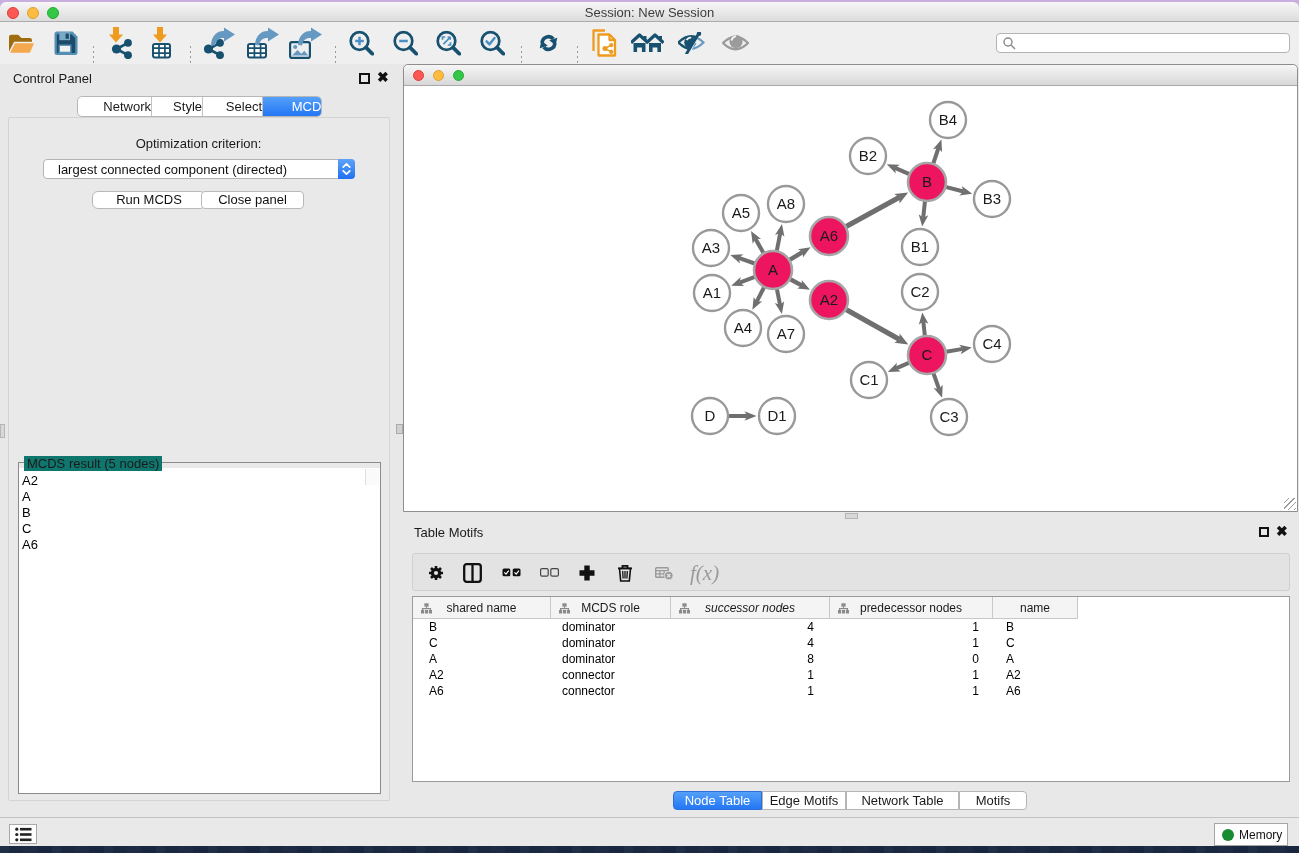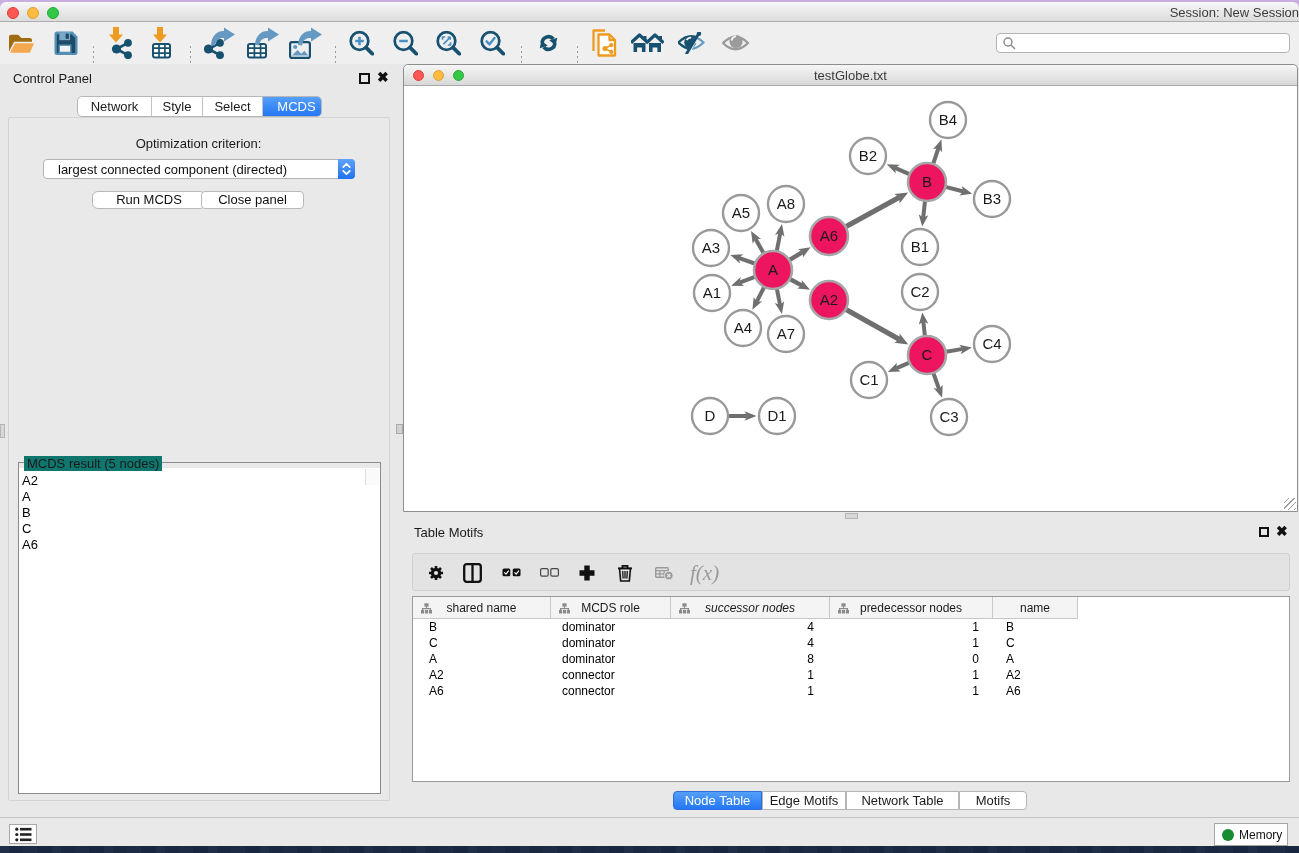--- a/index.html
+++ b/index.html
@@ -4,42 +4,42 @@
 <style>
 * { margin:0; padding:0; box-sizing:border-box; }
 html,body { width:1299px; height:853px; overflow:hidden; }
 body { font-family:"Liberation Sans", sans-serif; background:#c9aee0; position:relative; transform:translateZ(0); }
 .abs { position:absolute; }
 
 
 #titlebar { left:0; top:2px; width:1299px; height:20px;
   background:linear-gradient(#f7f7f7,#dcdcdc); border-bottom:1px solid #acacac;
   border-radius:6px 6px 0 0; }
-#titlebar .title { width:100%; text-align:right; font-size:13px; color:#3c3c3c; padding-top:3px; }
+#titlebar .title { width:100%; text-align:center; font-size:13px; color:#3c3c3c; padding-top:3px; }
 .tl { position:absolute; width:12px; height:12px; border-radius:50%; top:5px; }
 #tl-r { left:7px; background:#fc5753; border:1px solid #df3e37; }
 #tl-y { left:27px; background:#fdbc40; border:1px solid #de9f34; }
 #tl-g { left:47px; background:#33c748; border:1px solid #27aa35; }
 
 
 #toolbar { left:0; top:22px; width:1299px; height:42px; background:#efefef; }
 #toolbar svg { position:absolute; top:50%; transform:translateY(-50%); }
 .sep { position:absolute; top:24px; width:1px; height:36px;
   background-image:repeating-linear-gradient(#9a9a9a 0 2px, transparent 2px 5px); }
 
 
 #mainbg { left:0; top:64px; width:1299px; height:781px; background:#e8e8e8; }
 
 
 #cp-title { left:13px; top:71px; font-size:13px; color:#1a1a1a; }
 #cp-max { left:359px; top:73px; width:11px; height:11px; border:2px solid #111; }
 #cp-close { left:377px; top:69px; font-size:14px; font-weight:bold; color:#111; }
 #seg { left:77px; top:96px; width:245px; height:21px; display:flex;
   border:1px solid #b7b7b7; border-radius:5px; background:#fff; overflow:hidden; font-size:13px; }
-#seg div { flex:0 0 auto; text-align:center; line-height:19px; color:#1a1a1a; border-right:1px solid #c2c2c2; }
+#seg div { flex:0 0 auto; text-align:right; line-height:19px; color:#1a1a1a; border-right:1px solid #c2c2c2; }
 #seg div.sel { background:linear-gradient(#55a0f9,#2376f5); color:#fff; border-right:none; }
 #cp-box { left:8px; top:117px; width:382px; height:684px; background:#e9e9e9;
   border:1px solid #d4d4d4; border-radius:2px; }
 #opt-label { left:0; top:136px; width:397px; text-align:center; font-size:13px; color:#1a1a1a; }
 #dropdown { left:43px; top:159px; width:312px; height:20px; background:#fff;
   border:1px solid #b4b4b4; border-radius:4px; font-size:13px; color:#111; }
 #dropdown .txt { position:absolute; left:14px; top:2px; }
 #dd-btn { position:absolute; right:-1px; top:-1px; width:17px; height:20px;
   background:linear-gradient(#5ea3fa,#2071f2); border-radius:0 4px 4px 0; }
 #runbtn { left:92px; top:191px; width:114px; height:18px;border-radius:6px; }
@@ -304,21 +304,20 @@
 <div class="abs" id="fs-legend">MCDS result (5 nodes)</div>
 <div class="abs" id="divider-h"></div>
 <div class="abs" style="left:0px; top:424px; width:5px; height:14px; background:#d8d8d8; border:1px solid #b5b5b5;"></div>
 <div class="abs" style="left:845px; top:513px; width:13px; height:6px; background:#d8d8d8; border:1px solid #b5b5b5;"></div>
 
 <div class="abs" id="netwin">
   <div id="net-titlebar">
     <div class="tl2" style="left:9px; background:#fc5753; border:1px solid #df3e37;"></div>
     <div class="tl2" style="left:29px; background:#fdbc40; border:1px solid #de9f34;"></div>
     <div class="tl2" style="left:49px; background:#33c748; border:1px solid #27aa35;"></div>
-    <div class="title">testGlobe.txt</div>
   </div>
   <svg width="893" height="425" viewBox="0 0 893 425" style="position:absolute; left:0; top:21px; transform:translateZ(0);" font-family="&quot;Liberation Sans&quot;, sans-serif">
 <line x1="352.2" y1="190.4" x2="335.6" y2="196.6" stroke="#6f6f6f" stroke-width="4"></line>
 <polygon points="327.2,199.8 336.7,191.0 335.6,196.6 340.1,200.0" fill="#6f6f6f"></polygon>
 <line x1="352.0" y1="178.0" x2="334.8" y2="171.9" stroke="#6f6f6f" stroke-width="4"></line>
 <polygon points="326.3,168.9 339.2,168.3 334.8,171.9 336.0,177.4" fill="#6f6f6f"></polygon>
 <line x1="360.7" y1="200.0" x2="352.6" y2="215.8" stroke="#6f6f6f" stroke-width="4"></line>
 <polygon points="348.4,223.8 349.7,210.9 352.6,215.8 358.2,215.3" fill="#6f6f6f"></polygon>
 <line x1="360.2" y1="168.3" x2="351.4" y2="152.7" stroke="#6f6f6f" stroke-width="4"></line>
 <polygon points="347.0,144.9 357.1,153.0 351.4,152.7 348.7,157.7" fill="#6f6f6f"></polygon>

